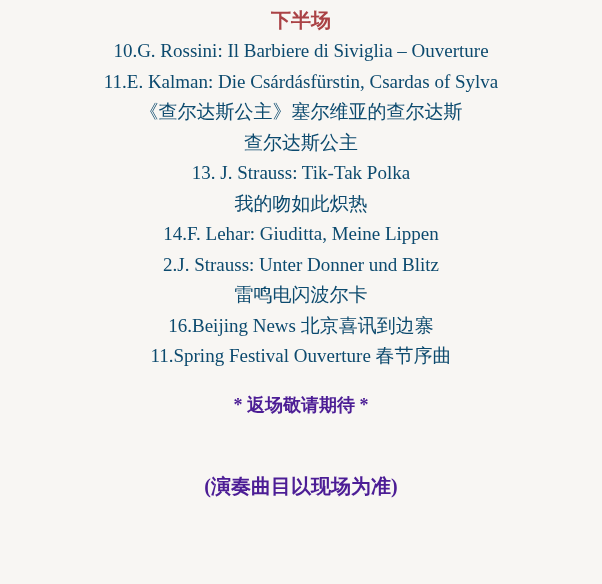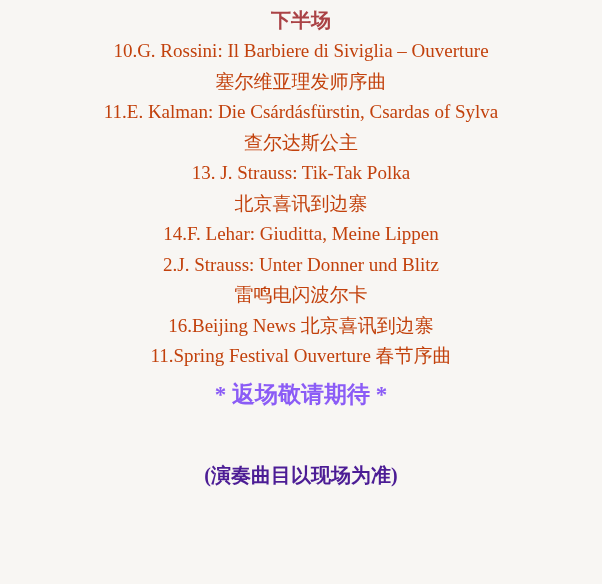--- a/index.html
+++ b/index.html
@@ -16,63 +16,63 @@
     overflow: hidden;
     font-family: Liberation Serif, serif;
   }
   .program {
     padding-top: 5px;
     text-align: center;
   }
   .line {
     font-size: 19px;
     line-height: 30.5px;
-    color: #c2410c;
+    color: #0c4a6e;
     white-space: nowrap;
   }
   .section-title {
     font-size: 20px;
     line-height: 31px;
     font-weight: bold;
     color: #aa4245;
     margin: 0;
   }
   .encore {
-    font-size: 23px;
+    font-size: 18px;
     line-height: 31px;
     font-weight: bold;
-    color: #8b5cf6;
-    margin-top: 7px;
+    color: #4c1d95;
+    margin-top: 18px;
   }
   .disclaimer {
     font-size: 20px;
     line-height: 30px;
     font-weight: bold;
     color: #4c1d95;
     margin-top: 50px;
   }
 </style>
 </head>
 <body>
 
 <div class="page">
   <div class="program">
 
     <h1 class="section-title">下半场</h1>
 
     <div id="items">
   <div class="line item-title">10.G. Rossini: Il Barbiere di Siviglia – Ouverture</div>
-  <div class="line item-subtitle">塞尔维亚理发师序曲</div>
 
   <div class="line item-title">11.E. Kalman: Die Csárdásfürstin, Csardas of Sylva</div>
+  <div class="line item-subtitle">《查尔达斯公主》塞尔维亚的查尔达斯</div>
 
   <div class="line item-subtitle">查尔达斯公主</div>
 
   <div class="line item-title">13. J. Strauss: Tik-Tak Polka</div>
-  <div class="line item-subtitle">北京喜讯到边寨</div>
+  <div class="line item-subtitle">我的吻如此炽热</div>
 
   <div class="line item-title">14.F. Lehar: Giuditta, Meine Lippen</div>
 
   <div class="line item-title">2.J. Strauss: Unter Donner und Blitz</div>
   <div class="line item-subtitle">雷鸣电闪波尔卡</div>
 
   <div class="line item-title">16.Beijing News 北京喜讯到边寨</div>
 
   <div class="line item-title">11.Spring Festival Ouverture  春节序曲</div>
 

